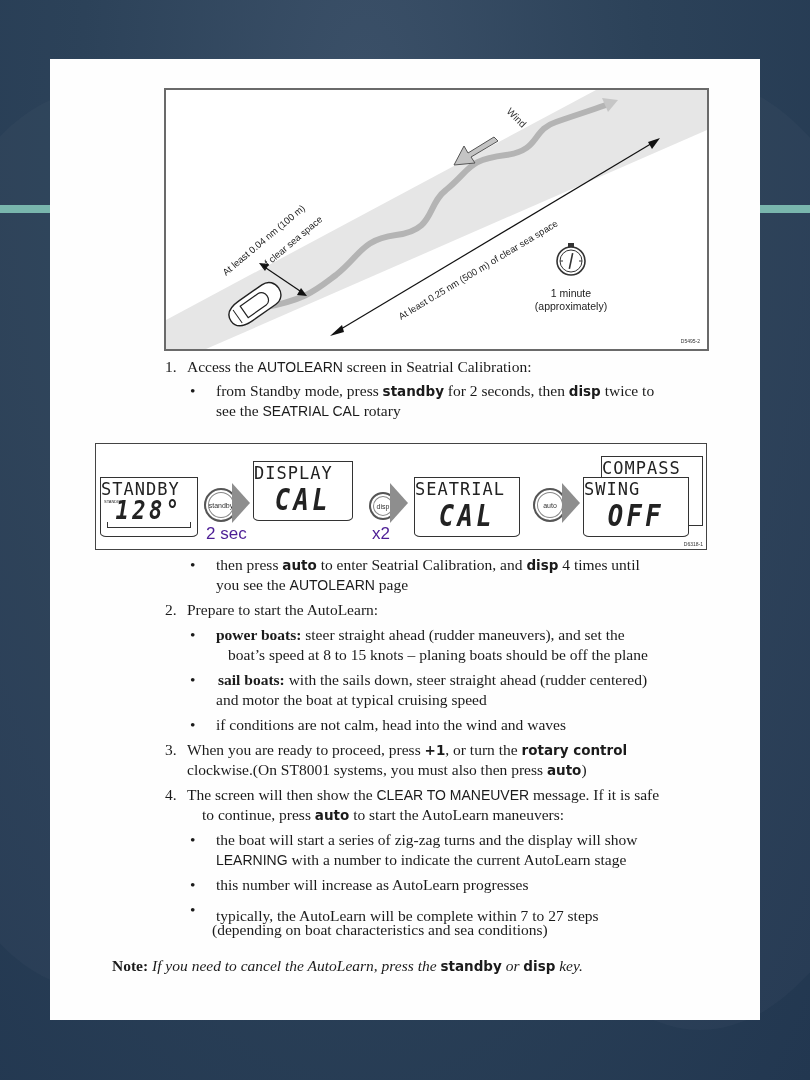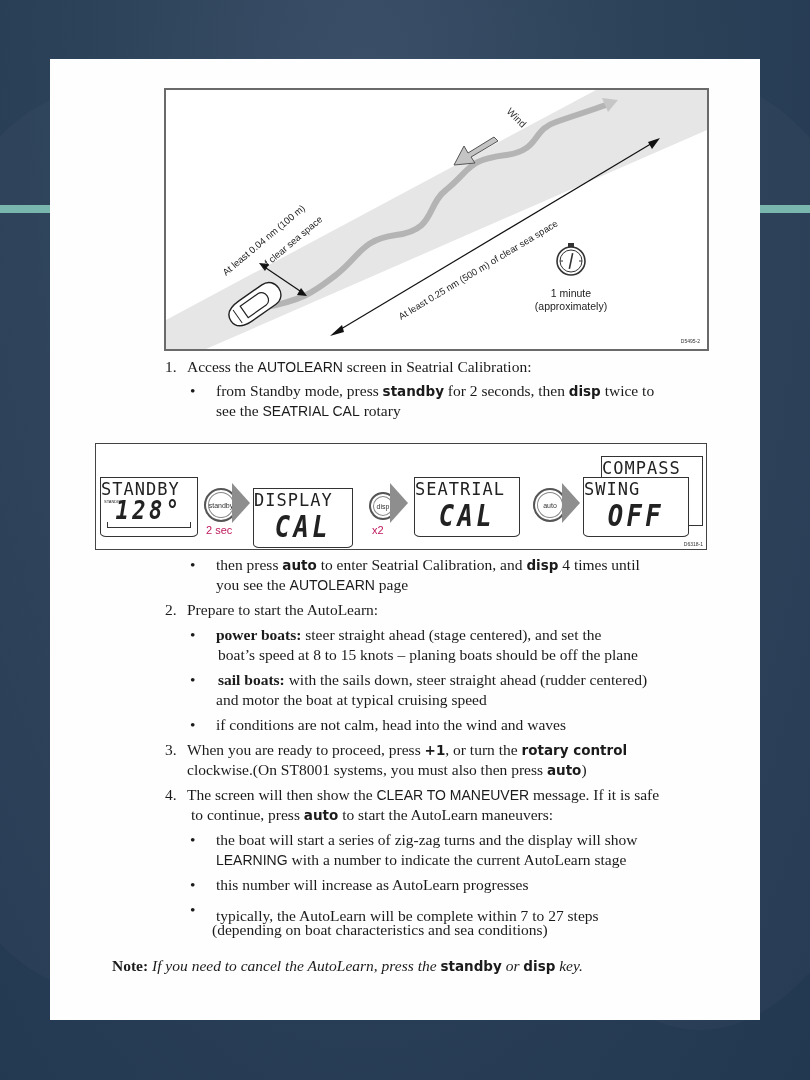--- a/index.html
+++ b/index.html
@@ -29,21 +29,21 @@
   }
   .lcd .top { position:absolute; left:0; right:0; top:1px; text-align:left; font-size:17px; letter-spacing:1px; }
   .lcd .big { position:absolute; left:0; right:0; top:20px; text-align:center; font-size:30px; font-style:italic; font-weight:bold; letter-spacing:4px; transform:scaleX(0.85); }
   .knob {
     position:absolute; width:30px; height:30px; border-radius:50%; border:2px solid #555;
     box-shadow: inset 0 0 0 2px #fff, inset 0 0 0 3px #888;
     background:#fff; font-family:"Liberation Sans", sans-serif; font-size:7px; color:#333;
     display:flex; align-items:center; justify-content:center;
   }
   .arrow-tri { position:absolute; width:0; height:0; border-top:20px solid transparent; border-bottom:20px solid transparent; border-left:18px solid #8e8e8e; }
-  .seq-label { position:absolute; font-family:"Liberation Sans", sans-serif; font-size:11px; color:#be185d; }
+  .seq-label { position:absolute; font-family:"Liberation Sans", sans-serif; font-size:17px; color:#4c1d95; }
   .code { position:absolute; font-family:"Liberation Sans", sans-serif; font-size:5px; color:#333; }
   .text { position:absolute; left:0; right:0; color:#1b1b1b; font-size:15.5px; line-height:20px; }
   .row { position:absolute; }
   .num { position:absolute; }
   .bullet { position:absolute; }
   .sans { font-family:"Liberation Sans", sans-serif; font-size:14px; }
   .key { font-family:"DejaVu Sans", sans-serif; font-weight:bold; font-size:13.5px; }
 </style>
 </head>
 <body>
@@ -121,21 +121,21 @@
       <div style="position:absolute; left:3px; top:21px; font-size:4px; font-family:'Liberation Sans',sans-serif;">STANDBY</div>
       <div class="big" style="top:17px; font-size:26px;">128°</div>
       <div style="position:absolute; left:6px; right:6px; bottom:8px; height:5px; border:1px solid #333; border-top:none;"></div>
     </div>
     <div class="knob" style="left:108px; top:44px;">
         <span>standby</span>
       </div>
     <div class="arrow-tri" style="left:136px; top:39px;"></div>
     <div class="seq-label" style="left:110px; top:80px;">2 sec</div>
 
-    <div class="lcd" style="left:157px; top:44px; width:98px; height:58px;">
+    <div class="lcd" style="left:157px; top:17px; width:98px; height:58px;">
       <div class="top">DISPLAY</div>
       <div class="big">CAL</div>
     </div>
     <div class="knob" style="left:273px; top:48px; width:24px; height:24px;">
         <span>disp</span>
       </div>
     <div class="arrow-tri" style="left:294px; top:39px;"></div>
     <div class="seq-label" style="left:276px; top:80px;">x2</div>
 
     <div class="lcd" style="left:318px; top:33px; width:104px; height:58px;">
@@ -164,24 +164,24 @@
   <div class="text" style="top:516px;">
     <span class="row" style="left:166px;"><span>you see the </span><span class="sans">AUTOLEARN</span><span> page</span></span>
   </div>
 
   <div class="text" style="top:541px;">
     <span class="num" style="left:115px;">2.</span>
     <span class="row" style="left:137px;">Prepare to start the AutoLearn:</span>
   </div>
   <div class="text" style="top:566px;">
     <span class="bullet" style="left:140px;">•</span>
-    <span class="row" style="left:166px;"><b>power boats:</b><span> steer straight ahead (stage centered), and set the</span></span>
+    <span class="row" style="left:166px;"><b>power boats:</b><span> steer straight ahead (rudder maneuvers), and set the</span></span>
   </div>
   <div class="text" style="top:586px;">
-    <span class="row" style="left:168px;text-align:right;">boat’s speed at 8 to 15 knots – planing boats should be off the plane</span>
+    <span class="row" style="left:178px;text-align:right;">boat’s speed at 8 to 15 knots – planing boats should be off the plane</span>
   </div>
   <div class="text" style="top:611px;">
     <span class="bullet" style="left:140px;">•</span>
     <span class="row" style="left:168px;"><b>sail boats:</b><span> with the sails down, steer straight ahead (rudder centered)</span></span>
   </div>
   <div class="text" style="top:631px;">
     <span class="row" style="left:166px;">and motor the boat at typical cruising speed</span>
   </div>
   <div class="text" style="top:656px;">
     <span class="bullet" style="left:140px;">•</span>
@@ -194,21 +194,21 @@
   </div>
   <div class="text" style="top:701px;">
     <span class="row" style="left:137px;"><span>clockwise.(On ST8001 systems, you must also then press </span><span class="key">auto</span><span>)</span></span>
   </div>
 
   <div class="text" style="top:726px;">
     <span class="num" style="left:115px;">4.</span>
     <span class="row" style="left:137px;"><span>The screen will then show the </span><span class="sans">CLEAR TO MANEUVER</span><span> message. If it is safe</span></span>
   </div>
   <div class="text" style="top:746px;">
-    <span class="row" style="left:141px;"><span>to continue, press </span><span class="key">auto</span><span> to start the AutoLearn maneuvers:</span></span>
+    <span class="row" style="left:152px;"><span>to continue, press </span><span class="key">auto</span><span> to start the AutoLearn maneuvers:</span></span>
   </div>
   <div class="text" style="top:771px;">
     <span class="bullet" style="left:140px;">•</span>
     <span class="row" style="left:166px;">the boat will start a series of zig-zag turns and the display will show</span>
   </div>
   <div class="text" style="top:791px;">
     <span class="row" style="left:166px;"><span class="sans">LEARNING</span><span> with a number to indicate the current AutoLearn stage</span></span>
   </div>
   <div class="text" style="top:816px;">
     <span class="bullet" style="left:140px;">•</span>

